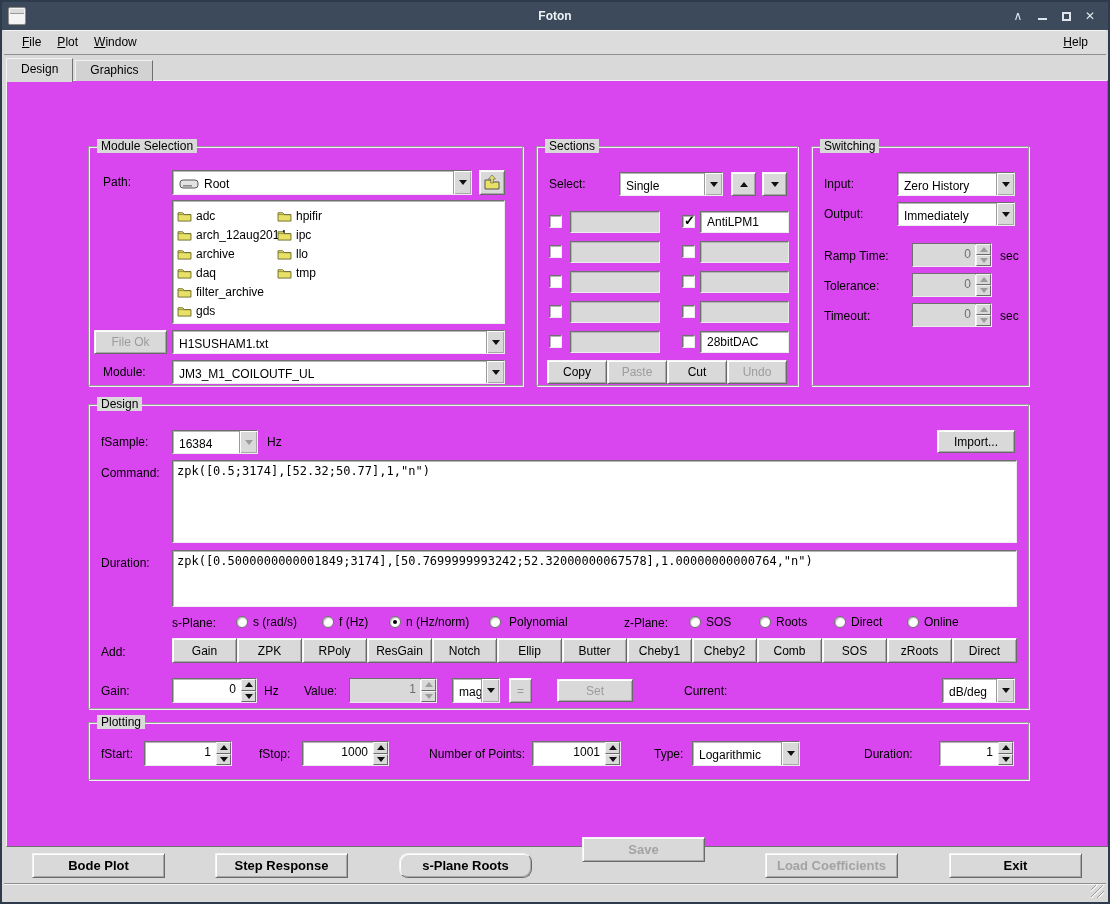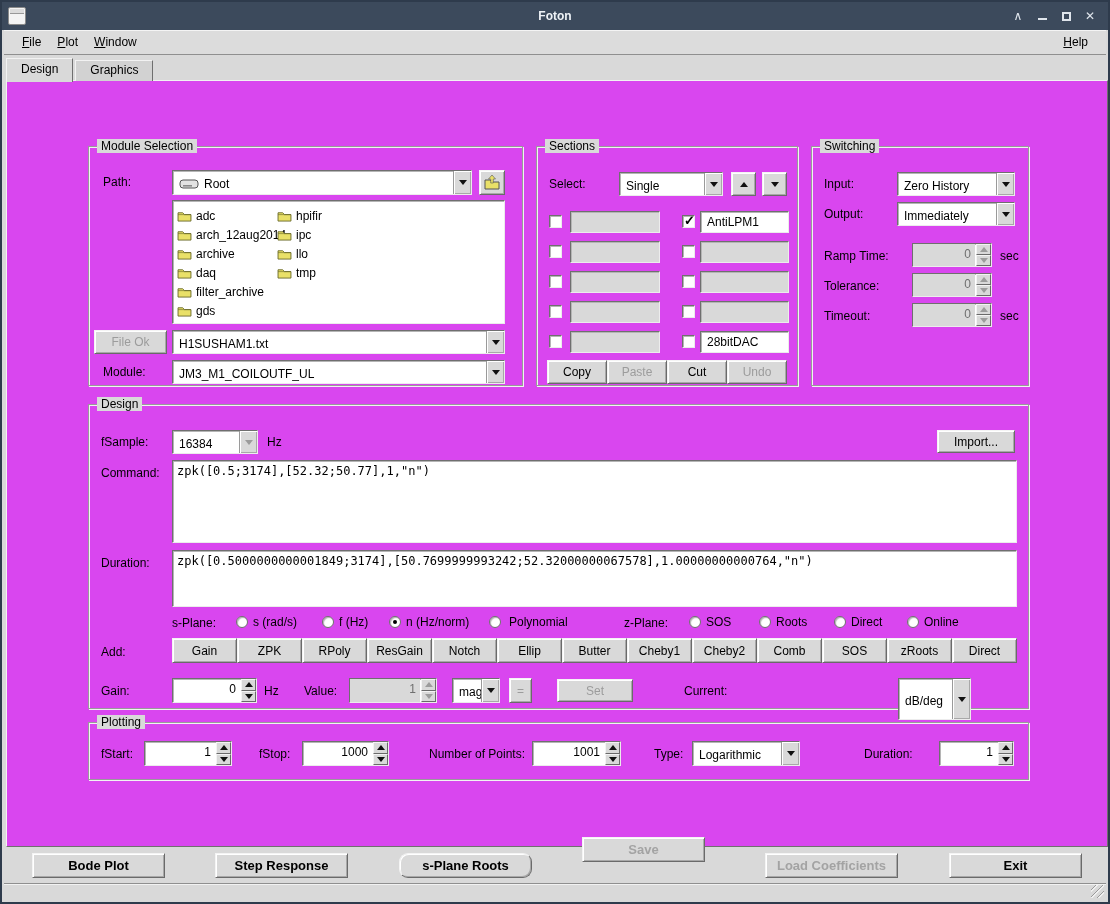--- a/index.html
+++ b/index.html
@@ -466,21 +466,21 @@
         <span class="combo-arrow">
             <span class="tri-dn"></span>
           </span>
       </div>
 
       <div class="btn disabled" style="left:420px; top:273px; width:23px; height:25px;">=</div>
       <div class="btn disabled" style="left:468px; top:274px; width:76px; height:23px;">Set</div>
 
       <span class="lbl" style="left:595px; top:279px;">Current:</span>
 
-      <div class="combo" style="left:809px; top:273px; width:73px; height:42px;">
+      <div class="combo" style="left:853px; top:273px; width:73px; height:25px;">
         <span class="combo-text">dB/deg</span>
         <span class="combo-arrow">
             <span class="tri-dn"></span>
           </span>
       </div>
     </div>
 
     <div class="groupbox" style="left:81px; top:641px; width:941px; height:58px;">
       <span class="group-label">Plotting</span>
 

